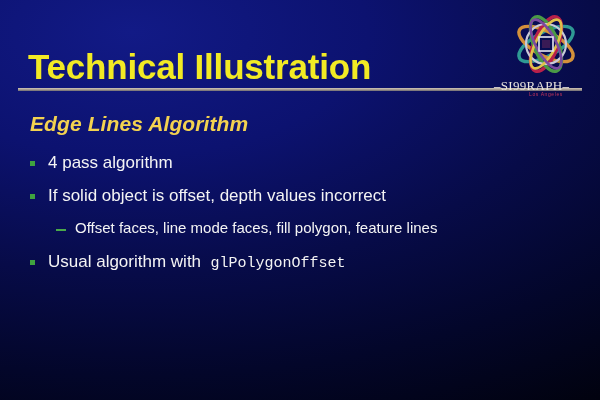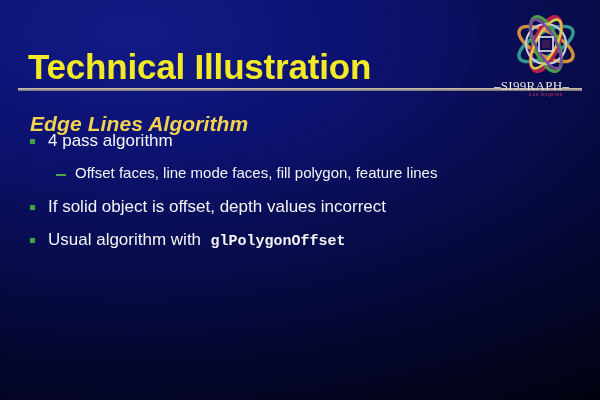--- a/index.html
+++ b/index.html
@@ -47,21 +47,21 @@
     color: #f3d250;
     letter-spacing: 0.1px;
     white-space: nowrap;
     margin-top: 8px;
   }
 
   
   .bullets {
     position: absolute;
     left: 30px;
-    top: 130px;
+    top: 152px;
     width: 545px;
     text-align: right;
   }
   .bullet-row {
     display: flex;
     align-items: flex-start;
     margin-bottom: 11px;
   }
   .bullet-row.level-1 {
     padding-left: 0px;
@@ -91,21 +91,21 @@
     font-size: 17px;
     line-height: 22px;
     white-space: nowrap;
   }
   .level-2 .bullet-text {
     font-size: 15px;
     line-height: 20px;
   }
   .code {
     font-family: "Liberation Mono", "DejaVu Sans Mono", monospace;
-    font-weight: bold;
+    font-weight: normal;
     font-size: 15px;
     letter-spacing: 0px;
     margin-top: 40px;
   }
 
   
   .siggraph-logo {
     position: absolute;
     left: 494px;
     top: 8px;
@@ -164,28 +164,28 @@
   <div class="title-rule"></div>
   <div class="subtitle">Edge Lines Algorithm</div>
 
   <div class="bullets">
 
     <div class="bullet-row level-1">
       <span class="marker-dot"></span>
       <span class="bullet-text">4 pass algorithm</span>
     </div>
 
+    <div class="bullet-row level-1">
+      <span class="marker-dot"></span>
+      <span class="bullet-text">If solid object is offset, depth values incorrect</span>
+    </div>
+
     <div class="bullet-row level-2">
       <span class="marker-dash"></span>
       <span class="bullet-text">Offset faces, line mode faces, fill polygon, feature lines</span>
-    </div>
-
-    <div class="bullet-row level-1">
-      <span class="marker-dot"></span>
-      <span class="bullet-text">If solid object is offset, depth values incorrect</span>
     </div>
 
 
     <div class="bullet-row level-1">
       <span class="marker-dot"></span>
       <span class="bullet-text"><span>Usual algorithm with</span>&nbsp;&nbsp;<span class="code">glPolygonOffset</span></span>
     </div>
 
   </div>
 

